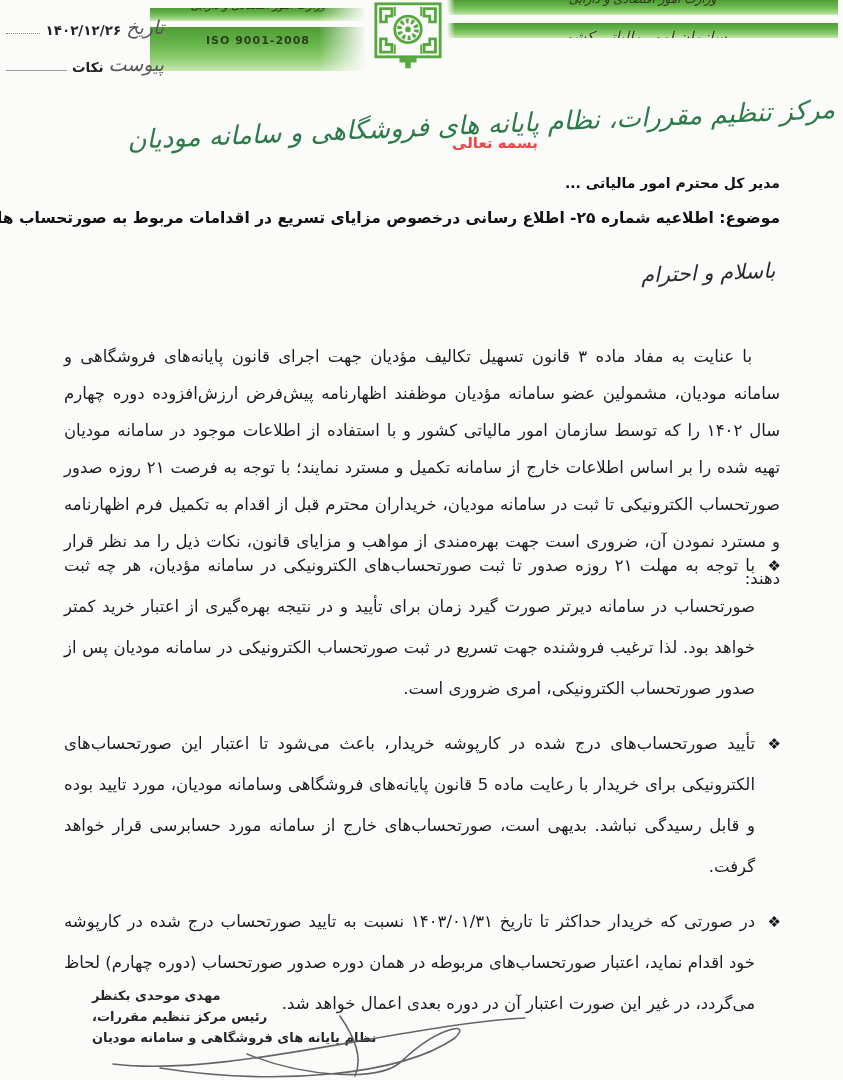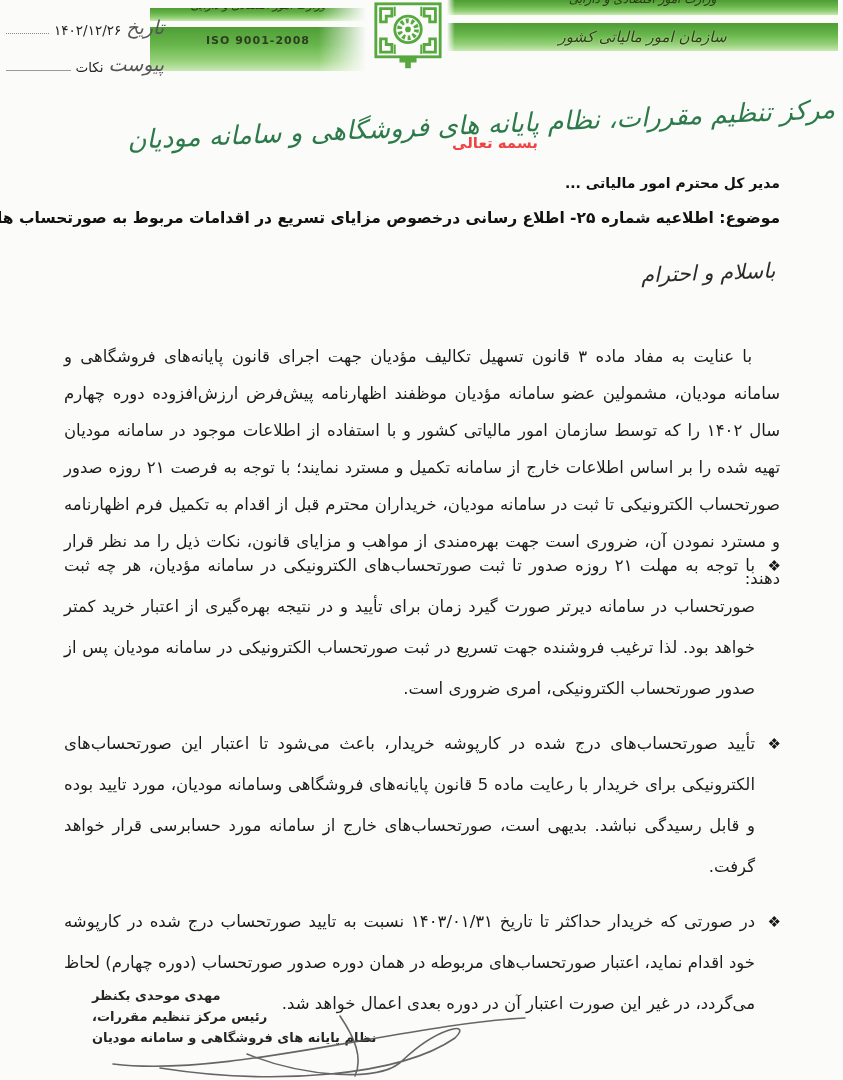--- a/index.html
+++ b/index.html
@@ -22,21 +22,21 @@
   }
   .bar.fade-left {
     -webkit-mask-image:linear-gradient(90deg, black 0 78%, transparent 100%);
             mask-image:linear-gradient(90deg, black 0 78%, transparent 100%);
   }
   .bar.fade-right-edge {
     -webkit-mask-image:linear-gradient(90deg, transparent 0, black 2%, black 100%);
             mask-image:linear-gradient(90deg, transparent 0, black 2%, black 100%);
   }
   .bar-right-top  { left:447px; right:5px; top:0;    height:15px; }
-  .bar-right-main { left:447px; right:5px; top:23px; height:28px; }
+  .bar-right-main { left:447px; right:5px; top:23px; height:15px; }
   .bar-left-top   { left:150px; width:216px; top:8px;  height:13px; }
   .bar-left-iso   { left:150px; width:216px; top:27px; height:44px; }
 
   .bar-clip-text {
     display:block; text-align:center; white-space:nowrap;
     color:#2c3a15; font-size:12px; font-style:italic;
     margin-top:-8px;
   }
   .bar-left-top .bar-clip-text { font-size:11px; margin-top:-9px; }
   .org-text {
@@ -53,21 +53,21 @@
   }
 
   
   .emblem { left:370px; top:1px; width:76px; height:70px; }
 
   
   .dateblock { top:16px; left:6px; width:158px; font-size:13px; color:#333; }
   .daterow { display:flex; direction:rtl; align-items:flex-end; gap:5px; }
   .daterow + .daterow { margin-top:15px; }
   .date-label { font-style:italic; color:#555; font-size:19px; }
-  .date-value { font-weight:normal; font-size:13.5px; color:#222; white-space:nowrap; }
+  .date-value { font-weight:bold; font-size:13.5px; color:#222; white-space:nowrap; }
   .date-line   { flex:1; border-bottom:1px dotted #888; height:1px; margin-bottom:4px; }
   .attach-line { flex:1; border-bottom:1px solid  #999; height:1px; margin-bottom:4px; }
 
   
   .letterhead {
     top:94px; right:8px; width:600px;
     text-align:right; white-space:nowrap;
     font-size:26px; font-style:italic;
     color:#2c7a4a;
     transform:rotate(-2.5deg);

